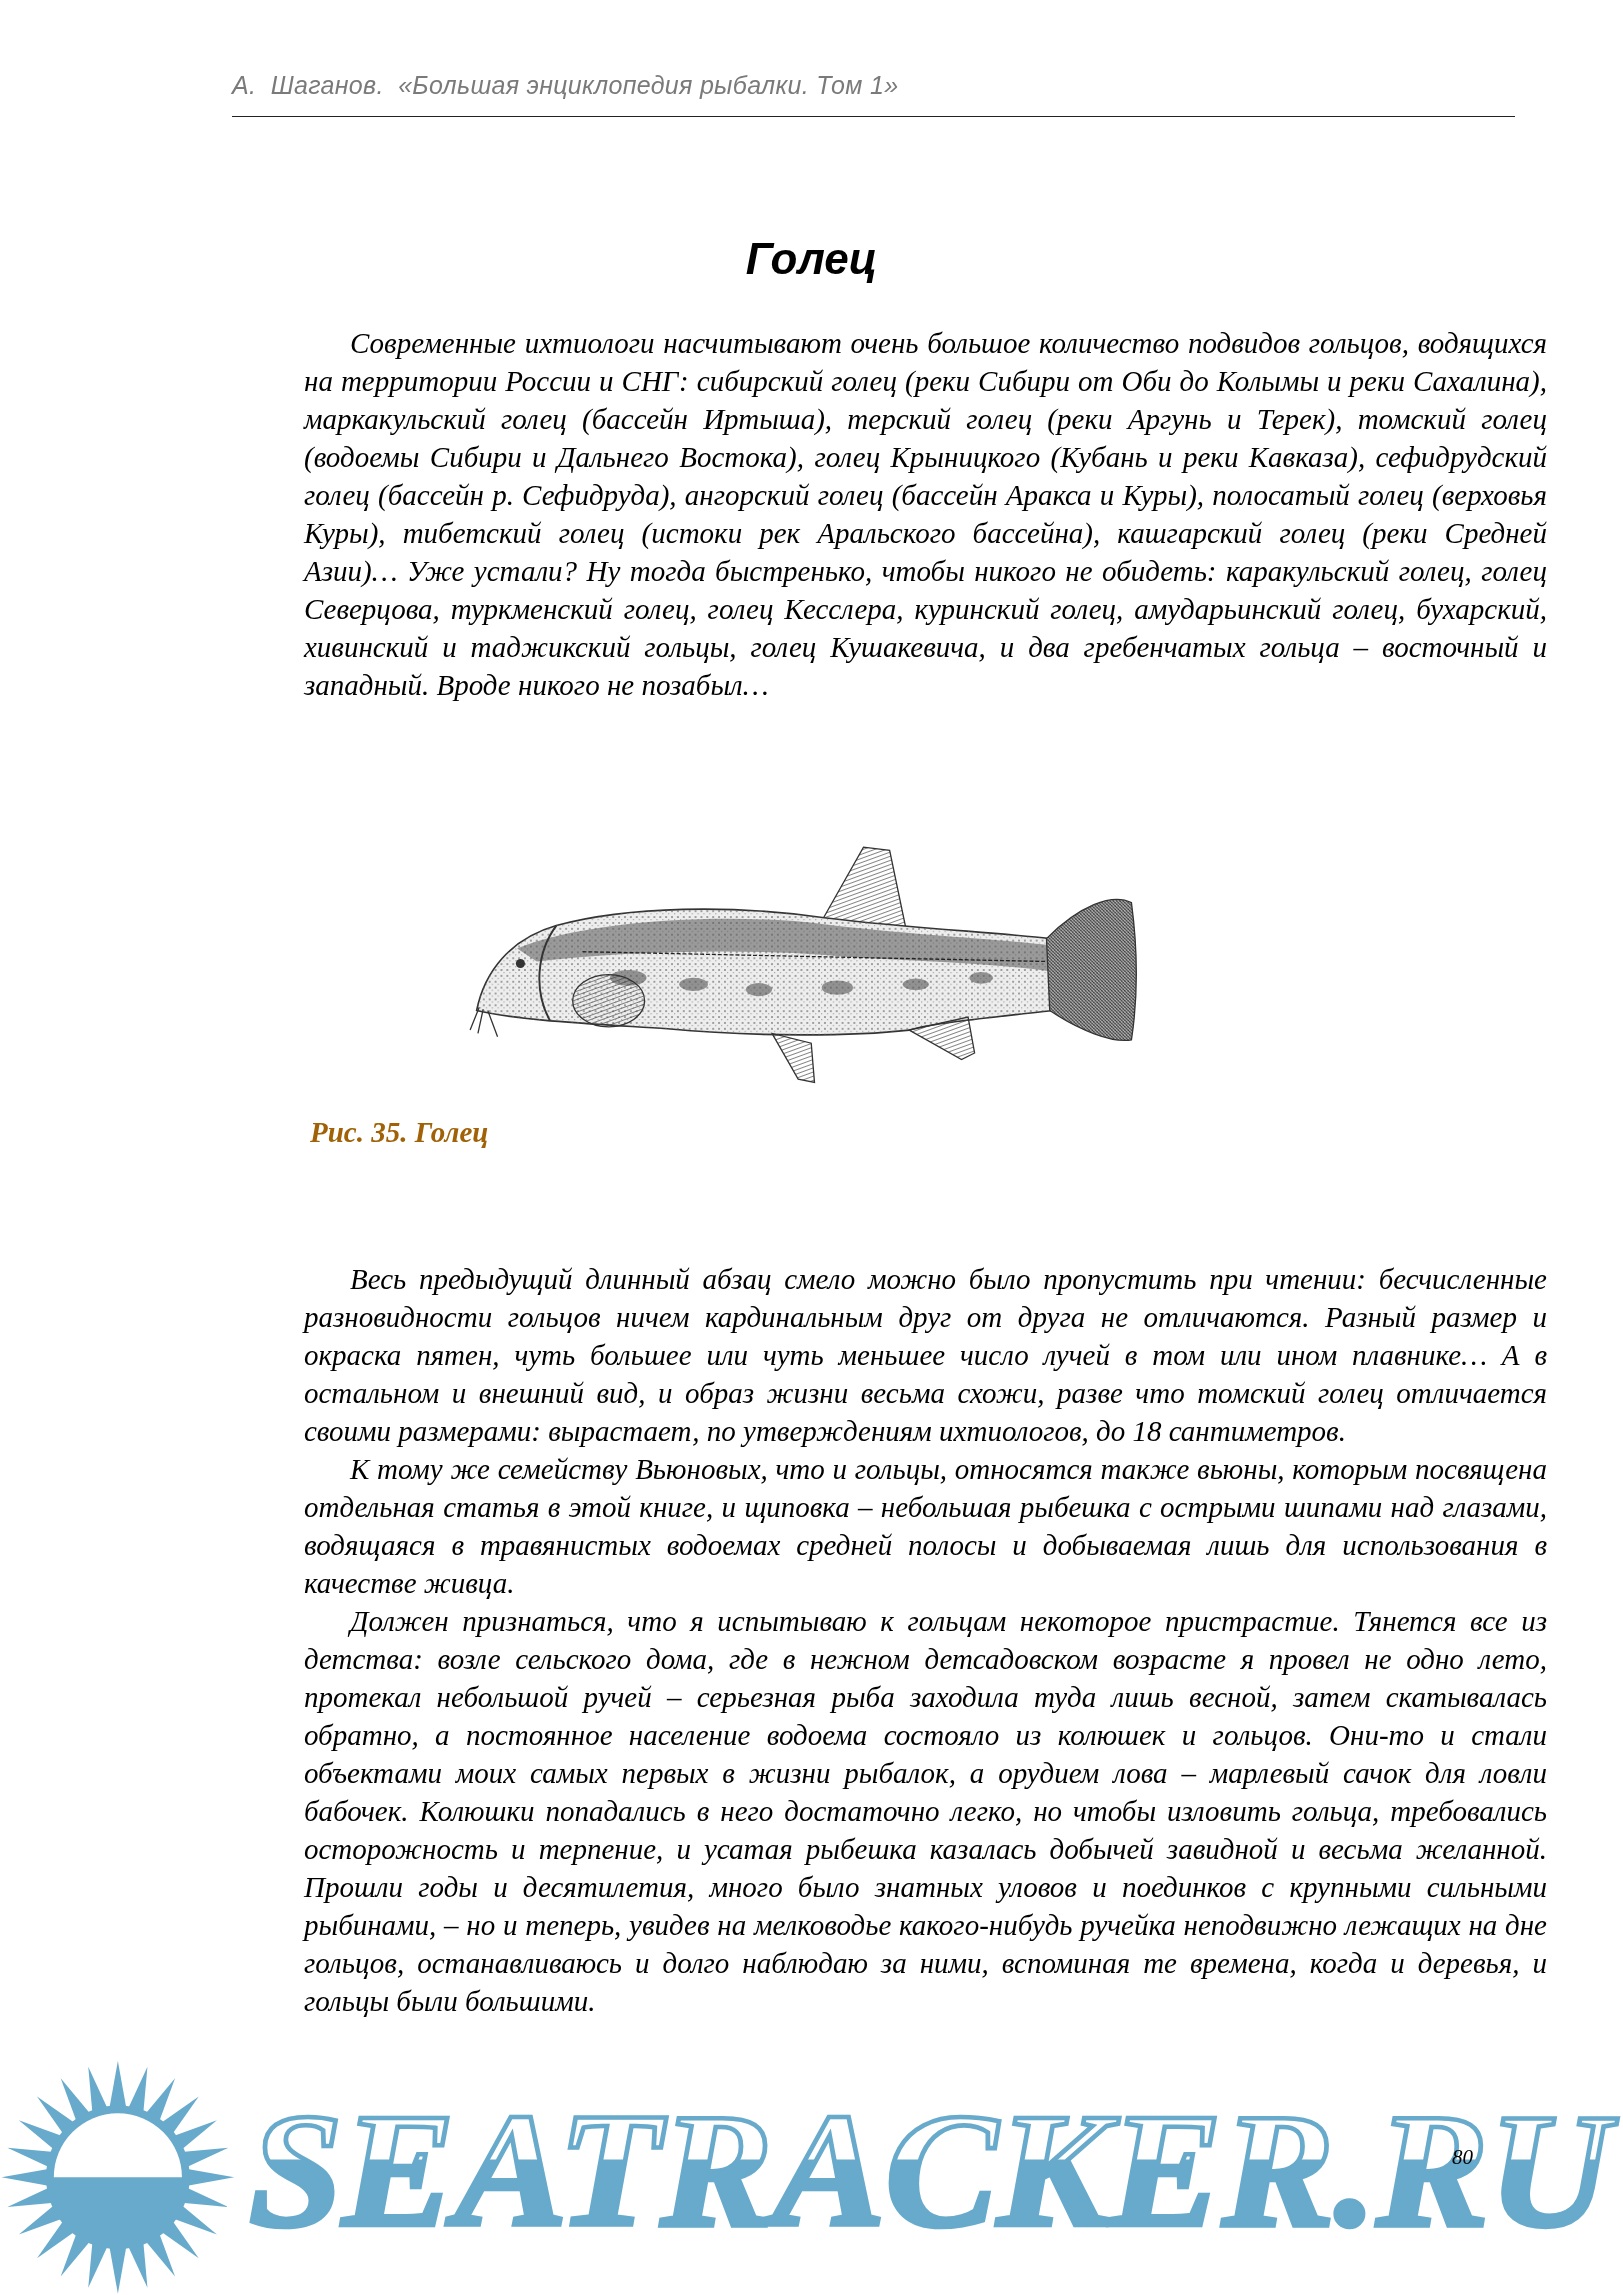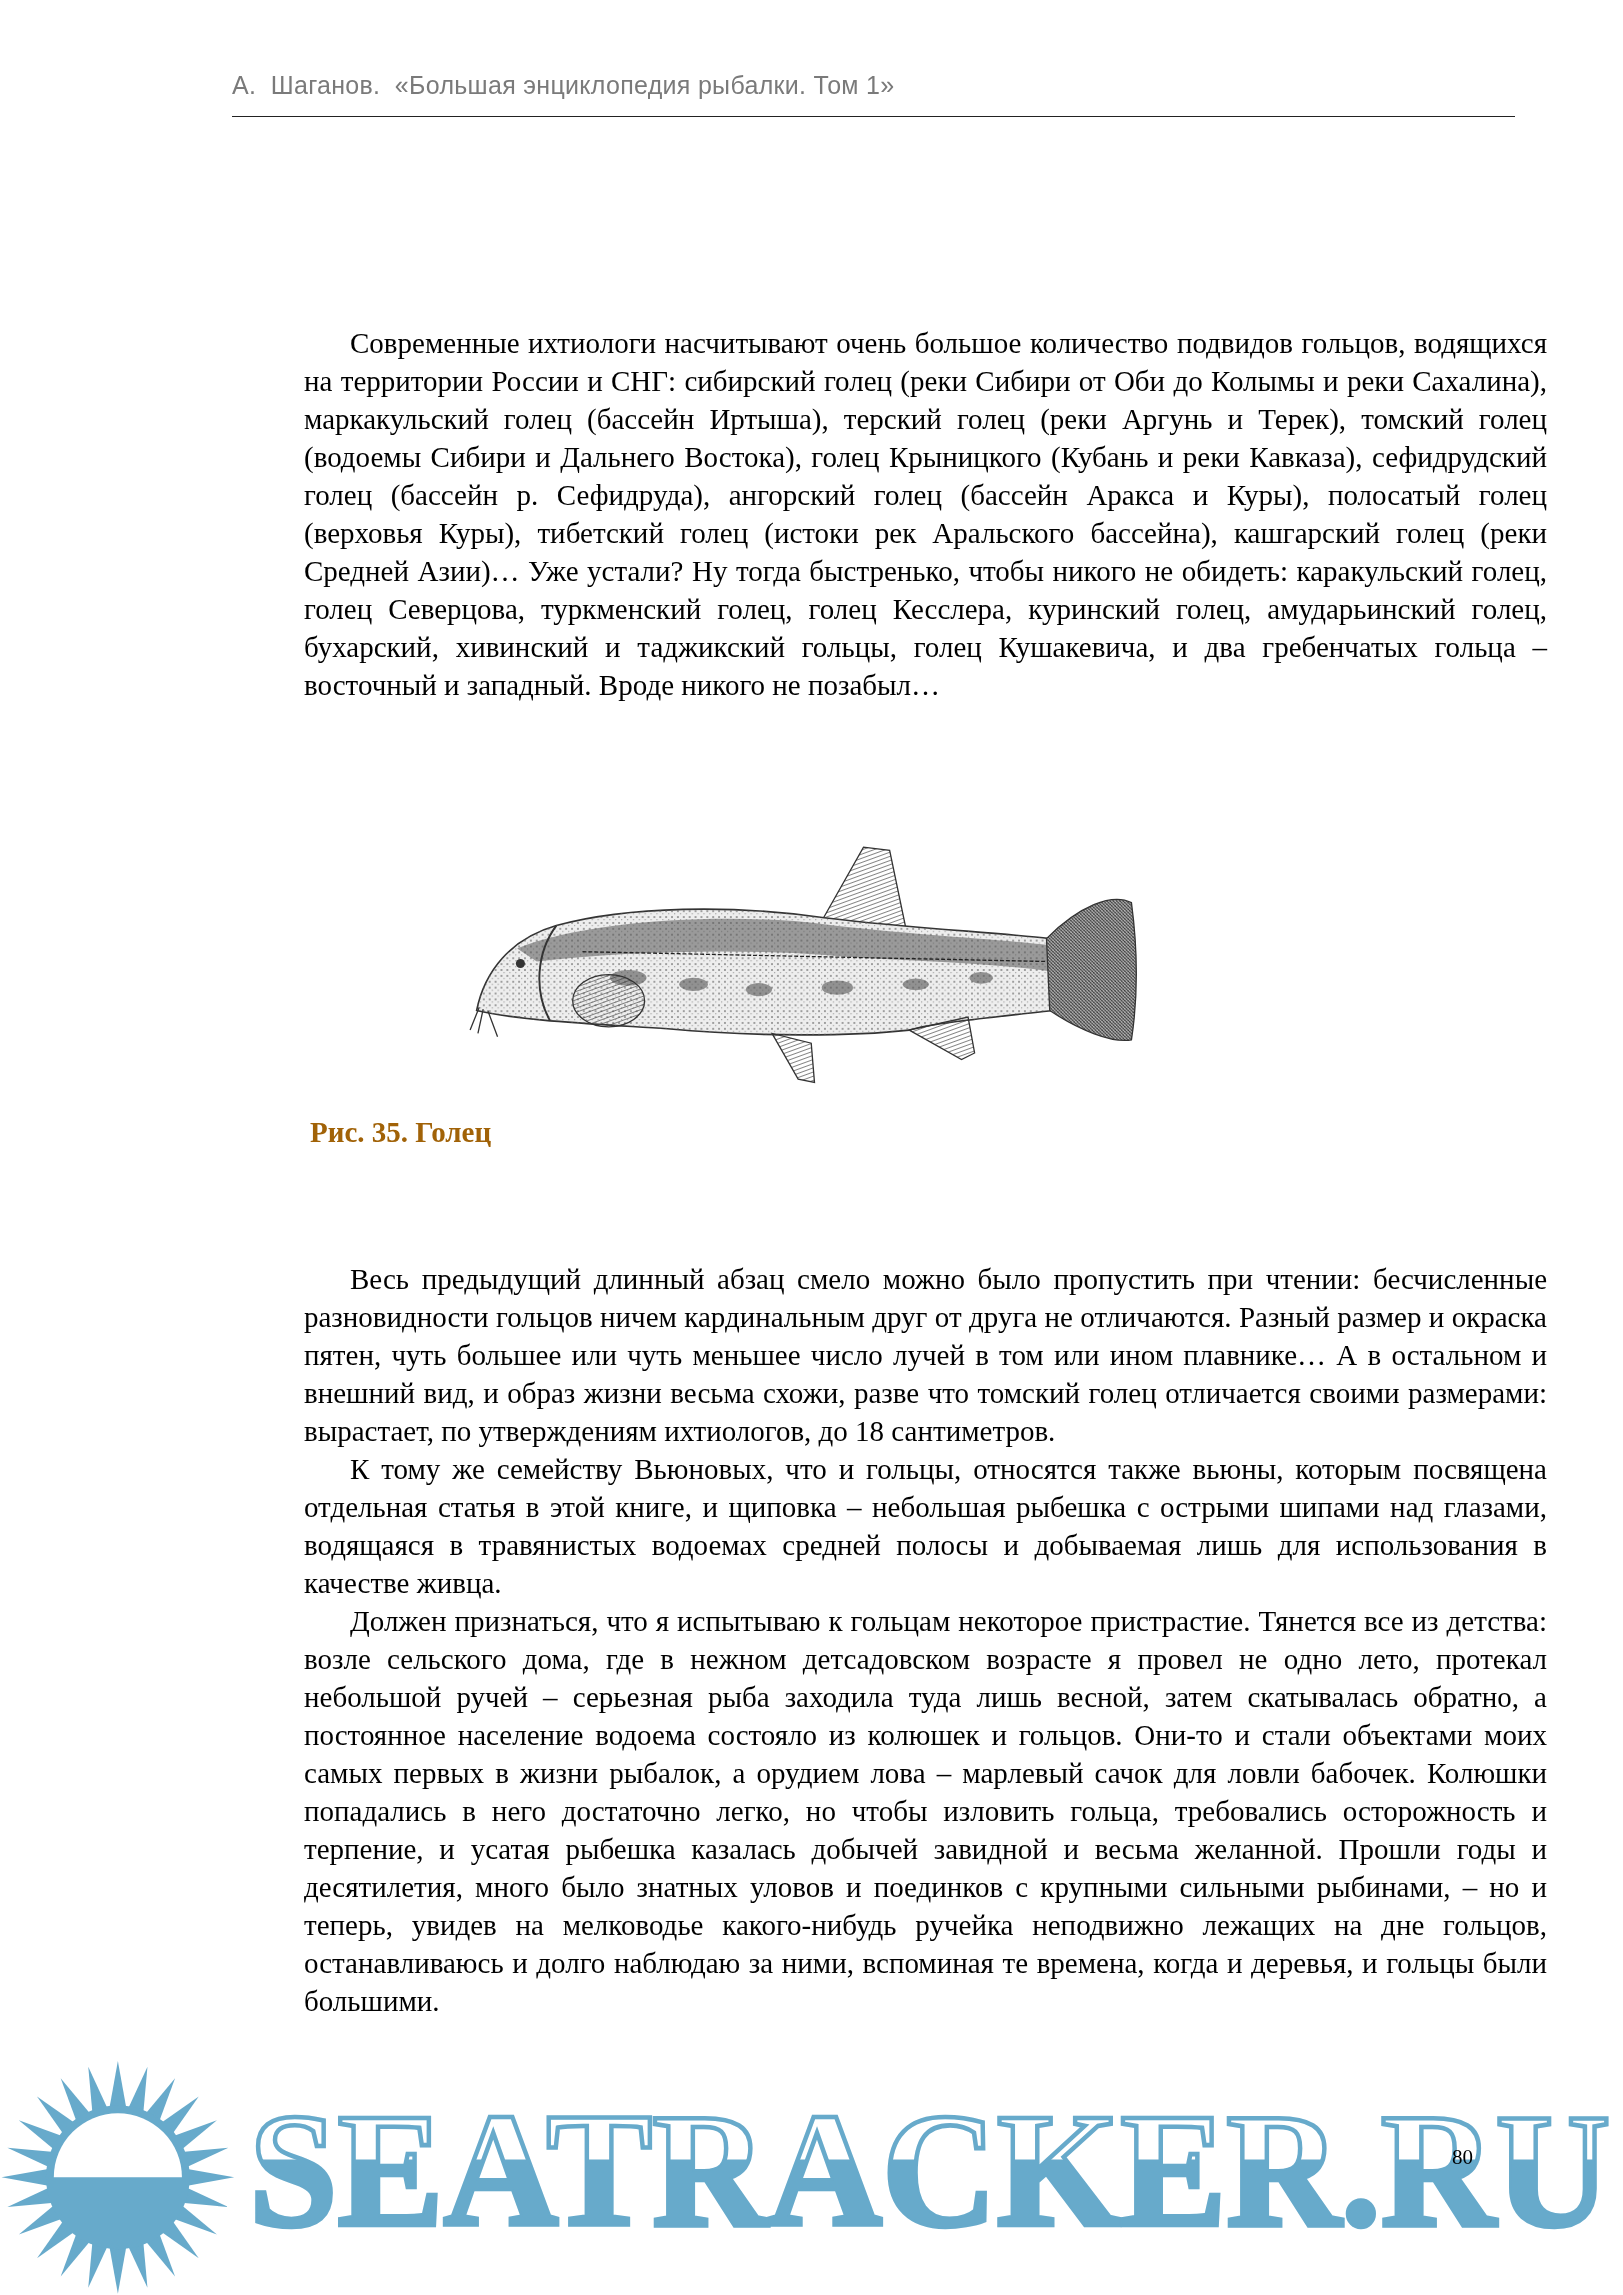--- a/index.html
+++ b/index.html
@@ -1,17 +1,17 @@
 <!DOCTYPE html>
 <html style="font-size:10.5px"><head>
   <meta charset="utf-8">
   <style>
     html, body { margin: 0; padding: 0; background: #ffffff; }
     body { width: 1623px; height: 2295px; position: relative; overflow: hidden; }
-    .page { position: absolute; left: 0; top: 0; width: 1623px; height: 2295px; background: #fff; }
+    .page { position: absolute; left: 0; top: 0; width: 1623px; height: 2295px; background: #fff; font-style: italic; }
 
     .running-header {
       position: absolute; left: 232px; top: 71px; width: 1283px;
       font-family: "Liberation Sans", sans-serif; font-size: 25px; color: #7a7a7a;
       letter-spacing: 0.3px; white-space: pre;
     }
     .header-rule {
       position: absolute; left: 232px; top: 116px; width: 1283px; height: 1.3px; background: #222;
     }
 
@@ -46,20 +46,21 @@
     }
   </style>
 </head>
 <body>
 
 <div class="page">
 
   <div class="running-header">А.  Шаганов.  «Большая энциклопедия рыбалки. Том 1»</div>
   <div class="header-rule"></div>
 
+  <h1 class="title" style="margin:0;">Голец</h1>
 
   <div class="body-text block-1">
     <p>Современные ихтиологи насчитывают очень большое количество подвидов гольцов, водящихся на территории России и СНГ: сибирский голец (реки Сибири от Оби до Колымы и реки Сахалина), маркакульский голец (бассейн Иртыша), терский голец (реки Аргунь и Терек), томский голец (водоемы Сибири и Дальнего Востока), голец Крыницкого (Кубань и реки Кавказа), сефидрудский голец (бассейн р. Сефидруда), ангорский голец (бассейн Аракса и Куры), полосатый голец (верховья Куры), тибетский голец (истоки рек Аральского бассейна), кашгарский голец (реки Средней Азии)… Уже устали? Ну тогда быстренько, чтобы никого не обидеть: каракульский голец, голец Северцова, туркменский голец, голец Кесслера, куринский голец, амударьинский голец, бухарский, хивинский и таджикский гольцы, голец Кушакевича, и два гребенчатых гольца – восточный и западный. Вроде никого не позабыл…</p>
   </div>
 
   <div class="figure">
     <svg viewBox="0 0 1240 430" width="811" height="281">
       <defs>
         <pattern id="hatch" width="6" height="6" patternUnits="userSpaceOnUse" patternTransform="rotate(70)">
           <line x1="0" y1="0" x2="0" y2="6" stroke="#444" stroke-width="2"></line>

